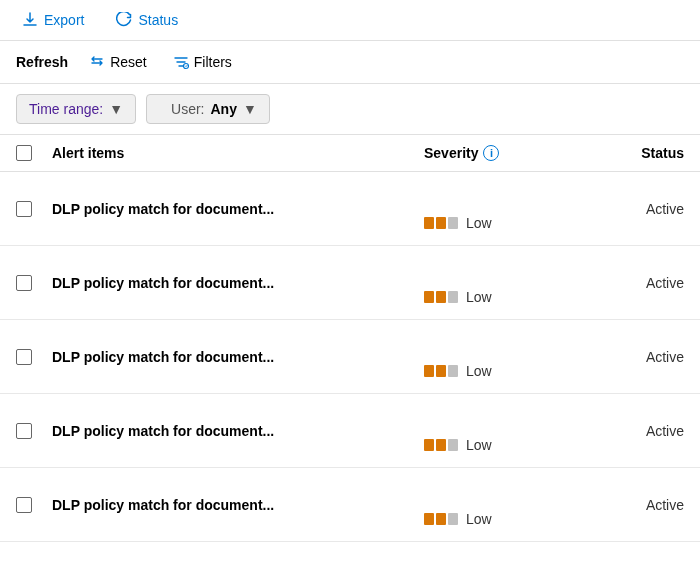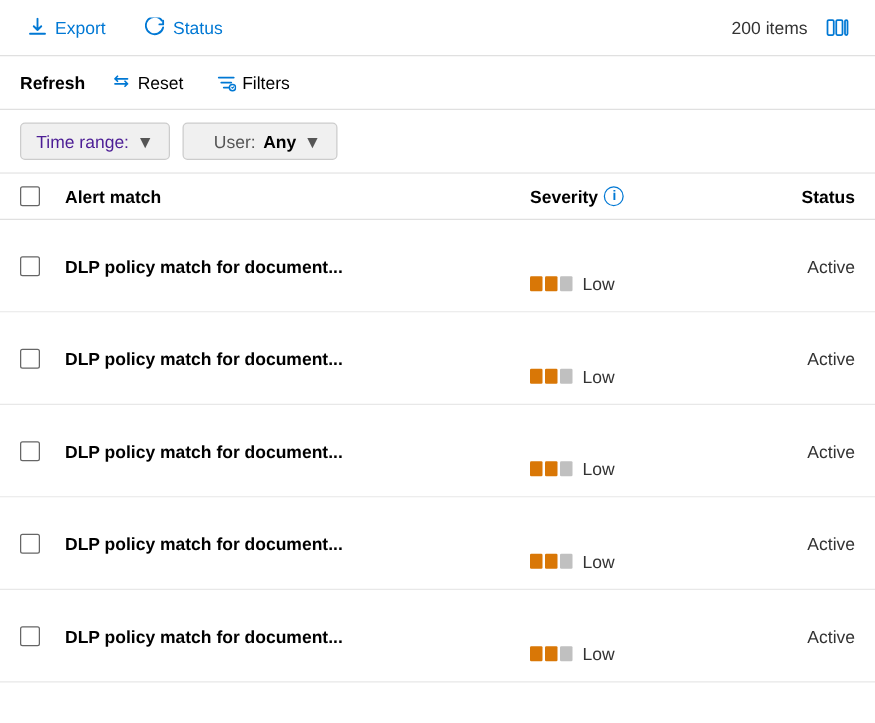--- a/index.html
+++ b/index.html
@@ -225,30 +225,20 @@
         <path d="M8 1v9M5 7l3 3 3-3M2 13h12" stroke="#0078d4" stroke-width="1.5" stroke-linecap="round" stroke-linejoin="round"></path>
       </svg>
       <span>Export</span>
     </button>
     <button class="toolbar-btn">
       <svg width="16" height="16" viewBox="0 0 16 16" fill="none" xmlns="http://www.w3.org/2000/svg">
         <path d="M13.5 2.5A7 7 0 1 0 14.5 8" stroke="#0078d4" stroke-width="1.5" stroke-linecap="round"></path>
         <path d="M14.5 2.5v3h-3" stroke="#0078d4" stroke-width="1.5" stroke-linecap="round" stroke-linejoin="round"></path>
       </svg>
       <span>Status</span>
-    </button>
-  </div>
-  <div class="toolbar-right">
-    <span class="item-count">200 items</span>
-    <button class="column-settings-btn">
-      <svg width="20" height="20" viewBox="0 0 20 20" fill="none" xmlns="http://www.w3.org/2000/svg">
-        <rect x="2" y="4" width="5" height="12" rx="1" stroke="#0078d4" stroke-width="1.4"></rect>
-        <rect x="9" y="4" width="5" height="12" rx="1" stroke="#0078d4" stroke-width="1.4"></rect>
-        <rect x="16" y="4" width="2" height="12" rx="1" stroke="#0078d4" stroke-width="1.4"></rect>
-      </svg>
     </button>
   </div>
 </div>
 
 <div class="filter-bar">
   <span class="filter-label">Refresh</span>
   <button class="filter-action-btn">
     <svg width="16" height="16" viewBox="0 0 16 16" fill="none">
       <path d="M3 5h10M5 3l-2 2 2 2" stroke="#0078d4" stroke-width="1.4" stroke-linecap="round" stroke-linejoin="round"></path>
       <path d="M3 9h10M11 7l2 2-2 2" stroke="#0078d4" stroke-width="1.4" stroke-linecap="round" stroke-linejoin="round"></path>
@@ -274,21 +264,21 @@
     <span style="color:#555;">User:</span>
     <span style="font-weight:700;">Any</span>
     <span class="chevron">▼</span>
   </button>
 </div>
 
 <div class="table-header">
   <div class="col-check">
     <div class="checkbox"></div>
   </div>
-  <div class="col-name">Alert match</div>
+  <div class="col-name">Alert items</div>
   <div class="col-severity">
     <span>Severity</span>
     <span class="info-circle">i</span>
   </div>
   <div class="col-status">Status</div>
 </div>
 
 <div class="table-wrapper">
 
   <div class="table-row">

